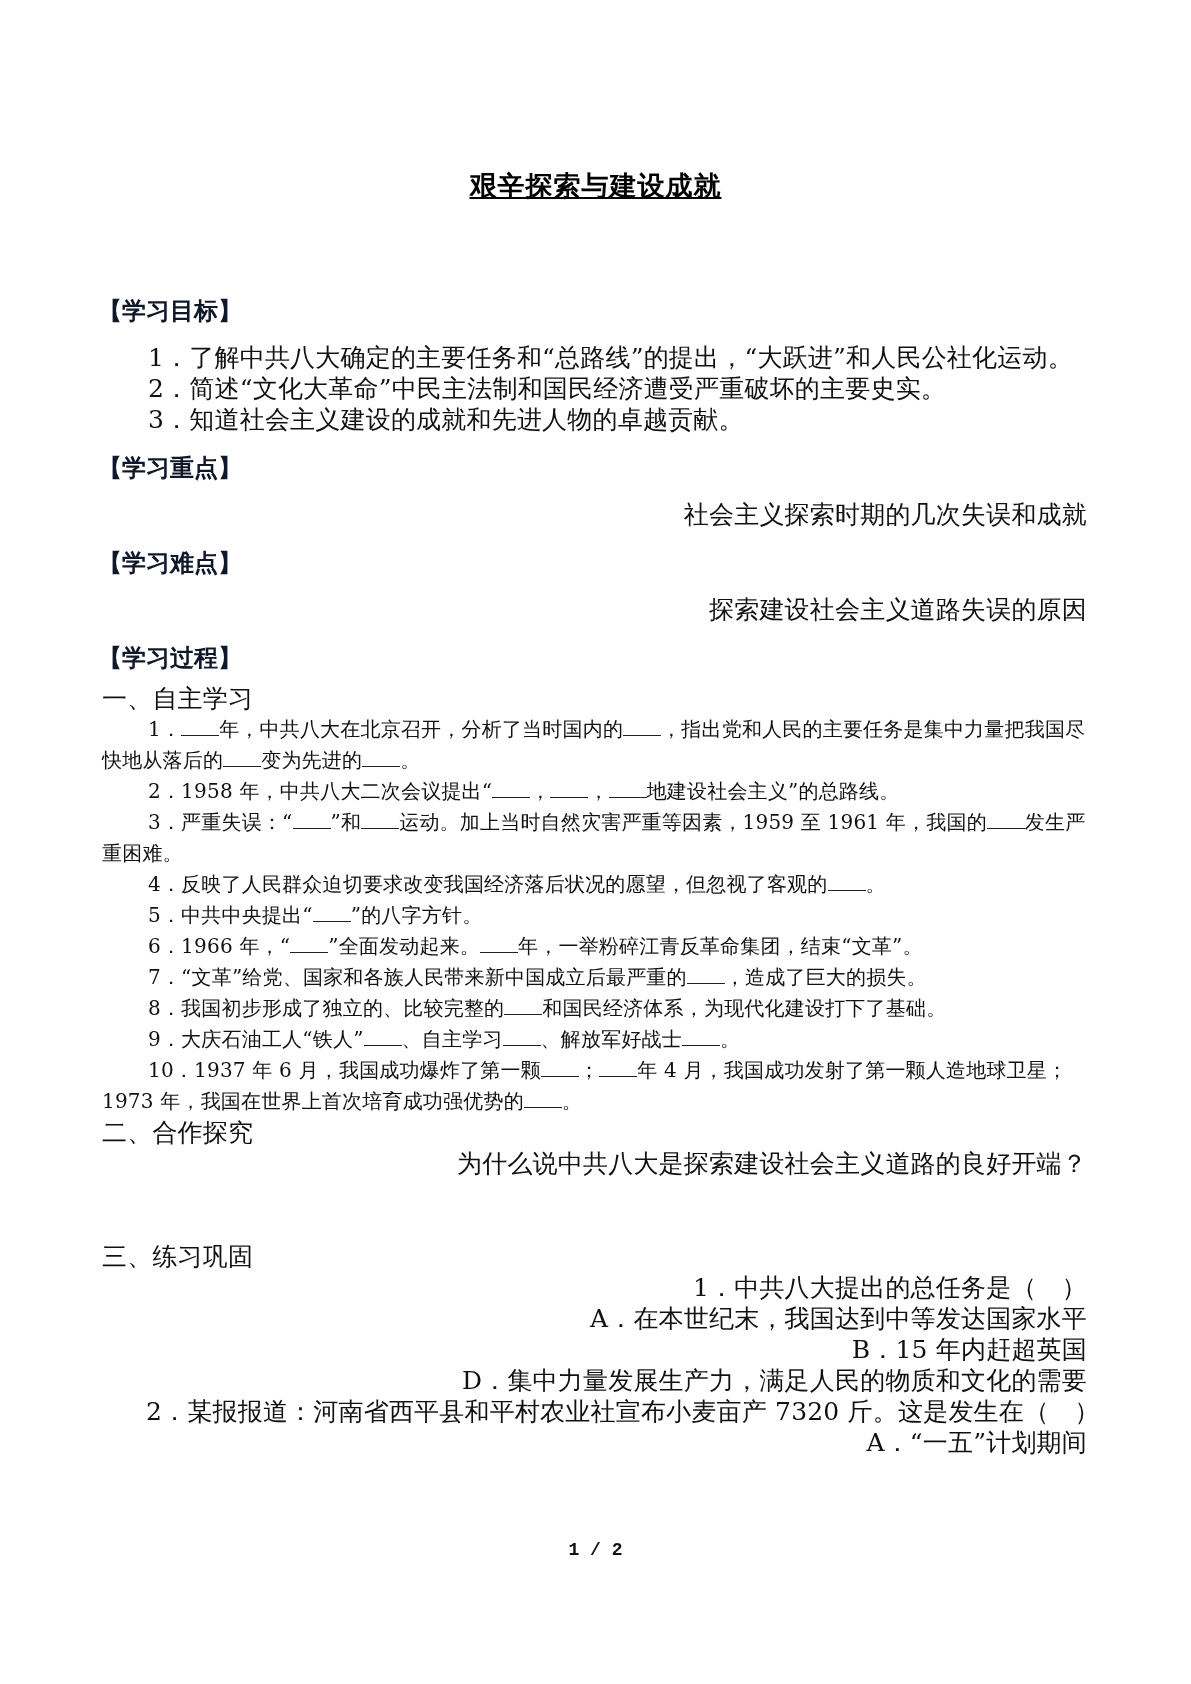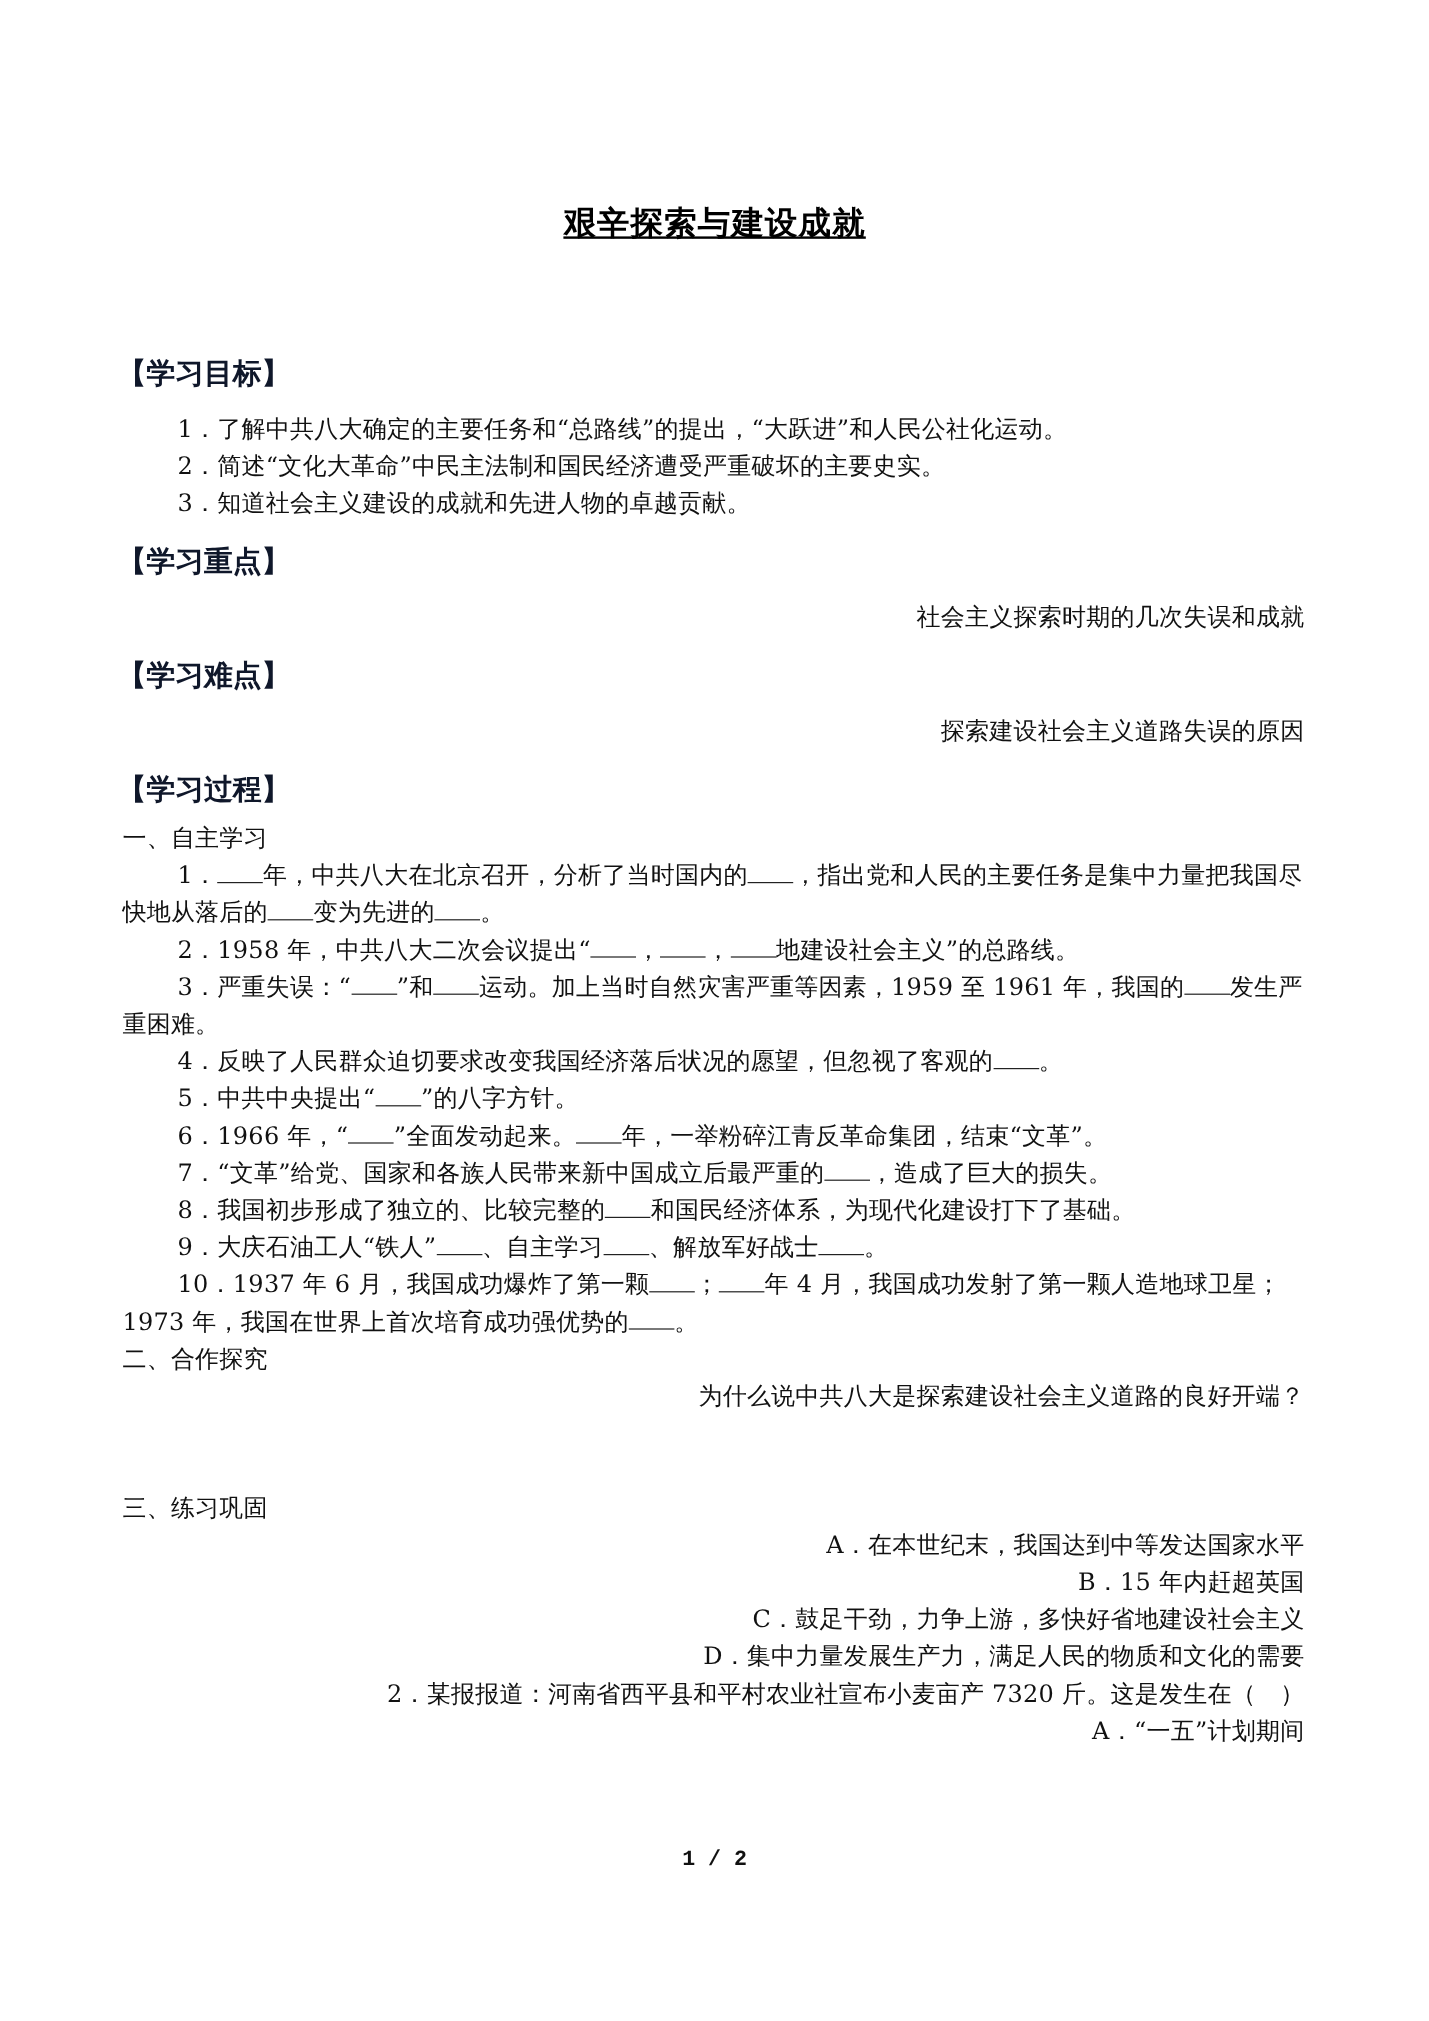--- a/index.html
+++ b/index.html
@@ -5,21 +5,21 @@
     html, body { margin: 0; padding: 0; background: #ffffff; }
     body { width: 1191px; height: 1684px; position: relative; overflow: hidden;
       font-family: "DejaVu Serif", "Liberation Serif", serif; color: #111; }
     .page { position: absolute; left: 0; top: 0; width: 1191px; height: 1684px; }
     .title { position: absolute; top: 168px; left: 0; width: 1191px; text-align: center;
       font-family: "DejaVu Sans", "Liberation Sans", sans-serif; font-weight: bold;
       font-size: 27px; letter-spacing: 1px; color: #000; text-decoration: underline; }
     .content { position: absolute; left: 102px; top: 296px; width: 985px; }
     .h { font-family: "DejaVu Sans", "Liberation Sans", sans-serif; font-weight: bold;
       font-size: 24px; color: #0f172a; height: 30px; line-height: 30px; margin-left: -4px; }
-    .line { font-size: 20px; line-height: 31px; height: 31px; white-space: nowrap; letter-spacing: 0.2px; }
+    .line { font-size: 25px; line-height: 31px; height: 31px; white-space: nowrap; letter-spacing: 0.2px; }
     .ind { padding-left: 46px; }
     .ind2 { padding-left: 44px; text-align: right; }
     .gap-sm { height: 16px; }
     .gap-h { height: 18px; }
     .para { font-size: 20px; line-height: 31px; text-indent: 46px; letter-spacing: 0.2px; }
     .blank { display: inline-block; width: 38px; border-bottom: 1.5px solid #222; height: 20px; vertical-align: baseline; }
     .footer { position: absolute; top: 1540px; left: 0; width: 1191px; text-align: center;
       font-family: Liberation Mono, monospace; font-weight: bold; font-size: 18px; }
   </style>
 </head>
@@ -89,22 +89,22 @@
 
     <div class="para">
       <span>10．1937 年 6 月，我国成功爆炸了第一颗</span><span class="blank"></span><span>；</span><span class="blank"></span><span>年 4 月，我国成功发射了第一颗人造地球卫星；1973 年，我国在世界上首次培育成功强优势的</span><span class="blank"></span><span>。</span>
     </div>
 
     <div class="line">二、合作探究</div>
     <div class="line ind2">为什么说中共八大是探索建设社会主义道路的良好开端？</div>
     <div style="height:62px"></div>
 
     <div class="line">三、练习巩固</div>
+    <div class="line ind2">1．中共八大提出的总任务是（　）</div>
     <div class="line ind2">A．在本世纪末，我国达到中等发达国家水平</div>
     <div class="line ind2">B．15 年内赶超英国</div>
-    <div class="line ind2">C．鼓足干劲，力争上游，多快好省地建设社会主义</div>
     <div class="line ind2">D．集中力量发展生产力，满足人民的物质和文化的需要</div>
     <div class="line ind2">2．某报报道：河南省西平县和平村农业社宣布小麦亩产 7320 斤。这是发生在（　）</div>
     <div class="line ind2">A．“一五”计划期间</div>
   </div>
 
   <div class="footer">1 / 2</div>
 </div>
 
 </body></html>

